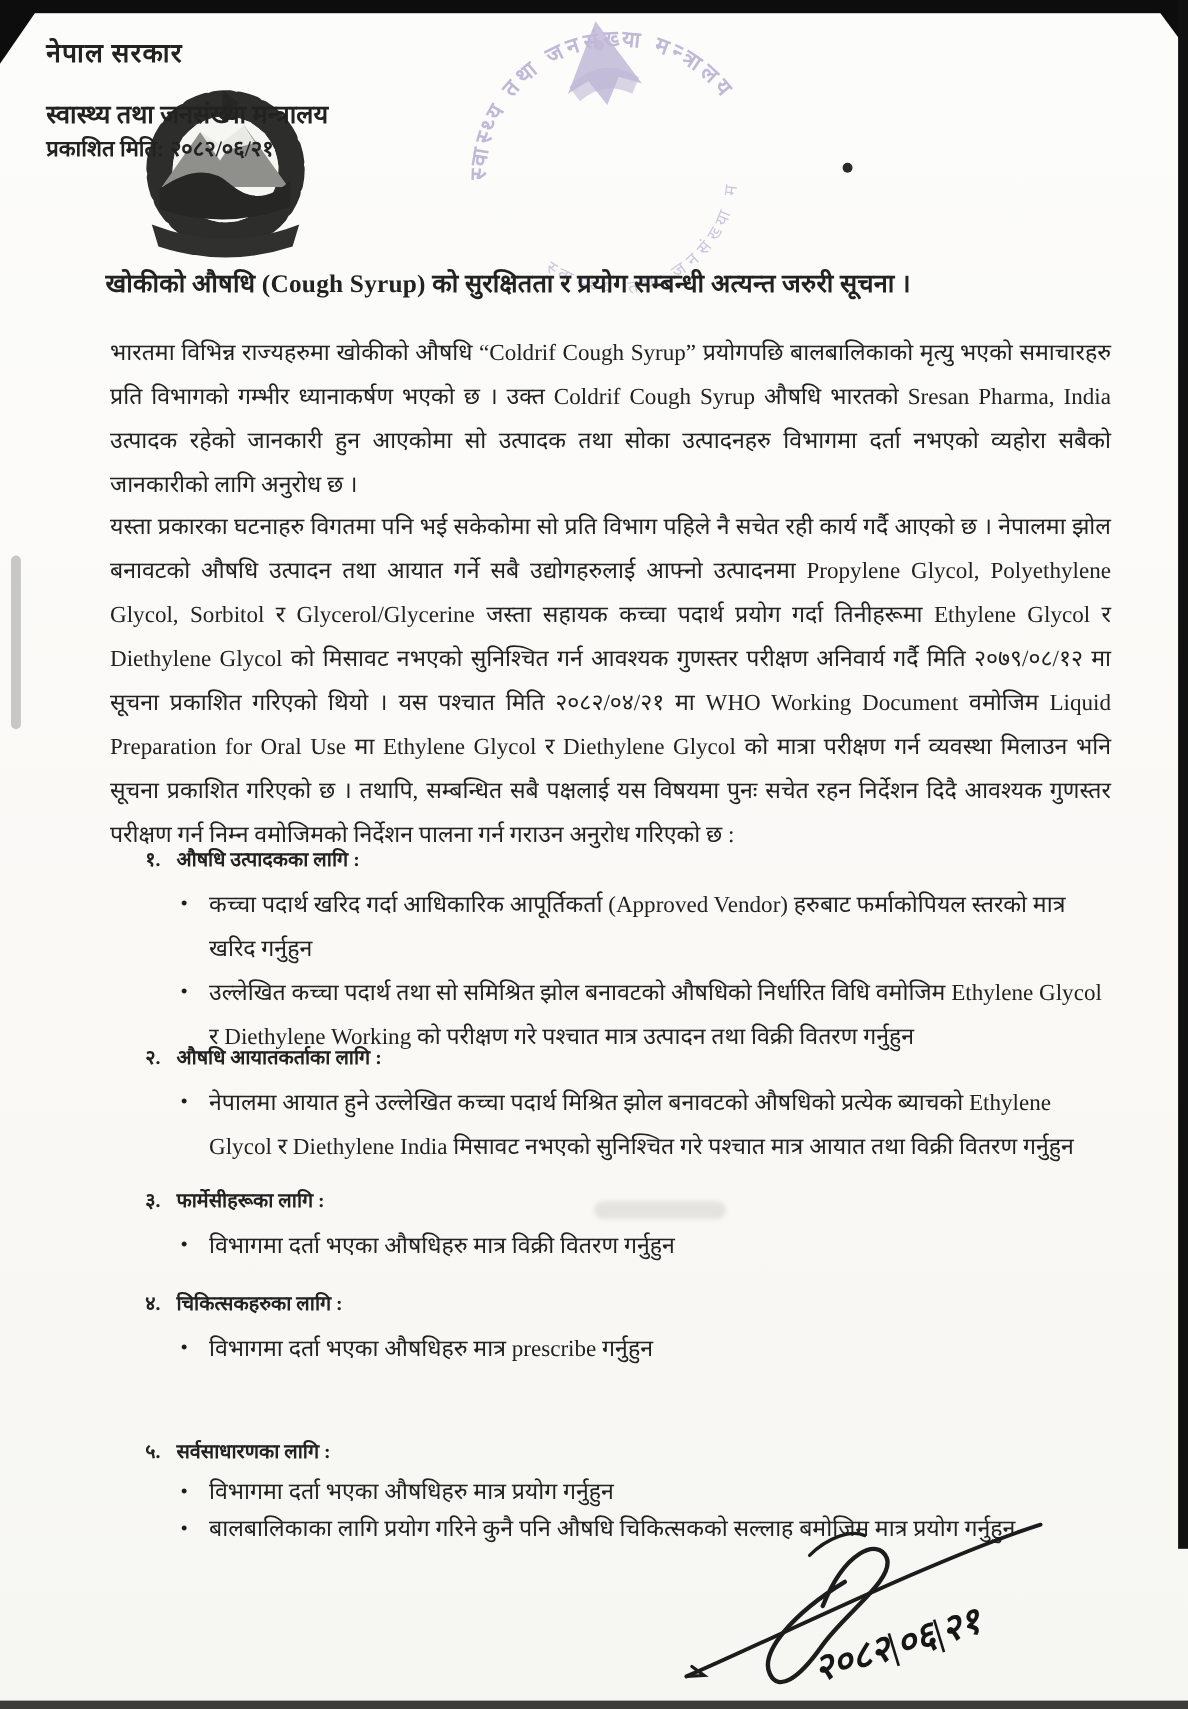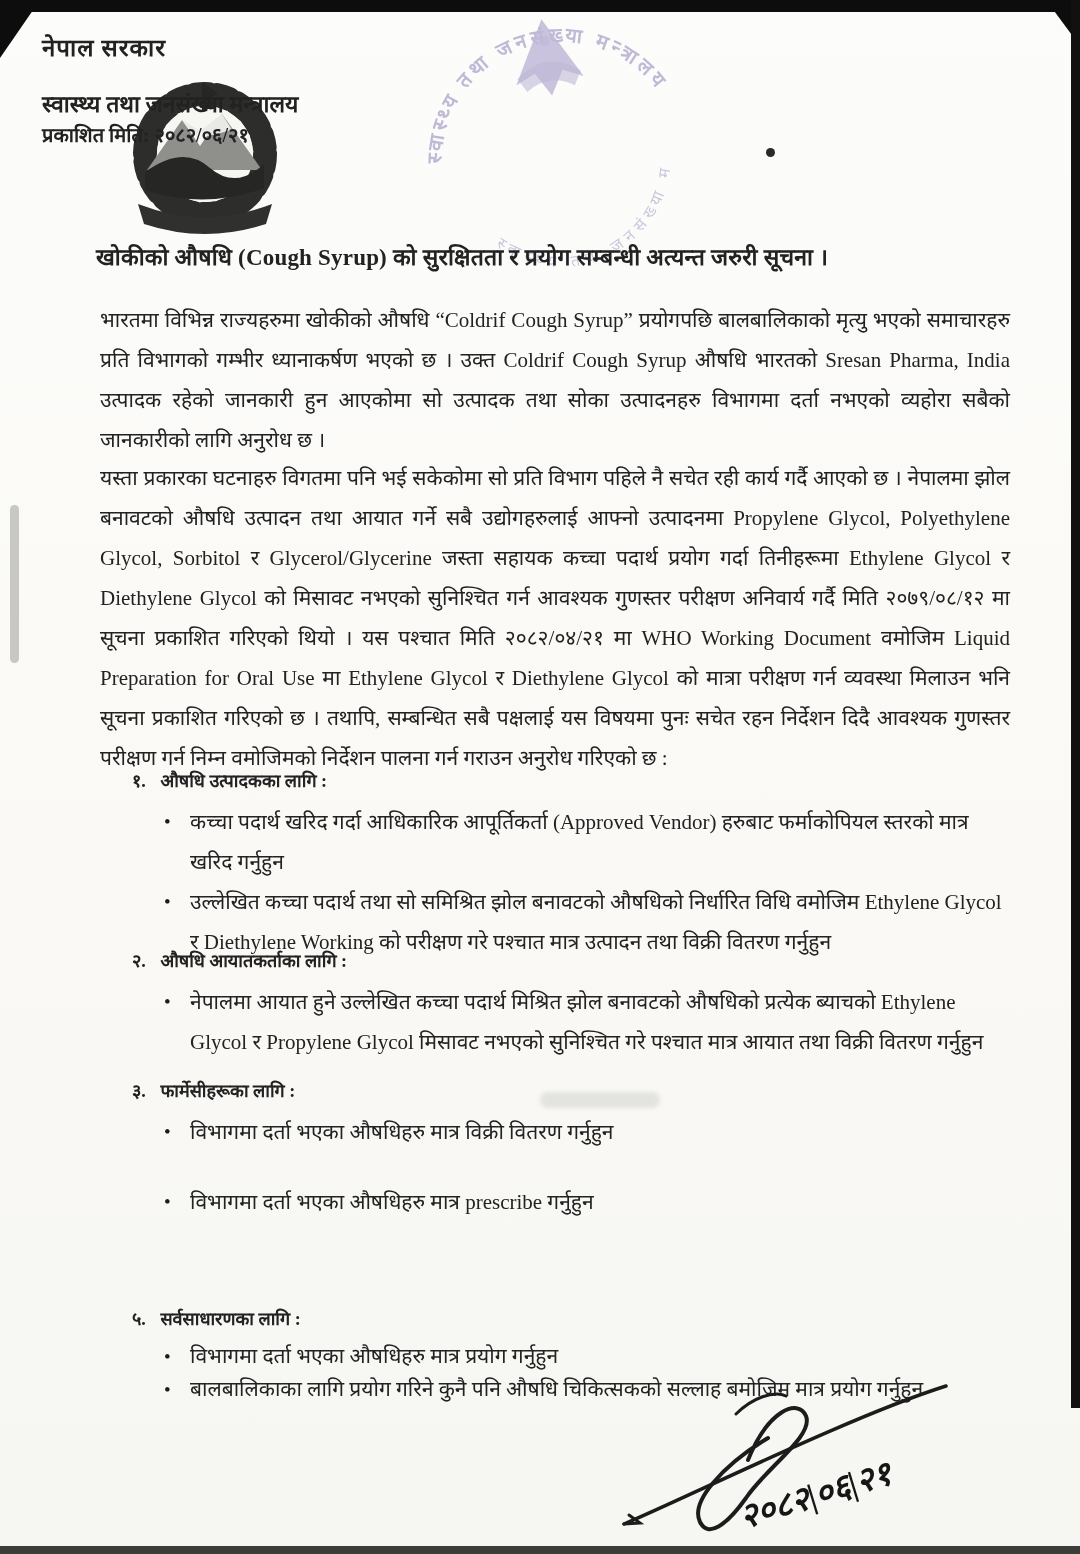--- a/index.html
+++ b/index.html
@@ -116,35 +116,39 @@
       <div class="bullet">उल्लेखित कच्चा पदार्थ तथा सो समिश्रित झोल बनावटको औषधिको निर्धारित विधि वमोजिम Ethylene Glycol र Diethylene Working को परीक्षण गरे पश्चात मात्र उत्पादन तथा विक्री वितरण गर्नुहुन</div>
     </div>
   </div>
 
   <div class="section sec2">
     <div class="sec-head">
       <span class="sec-num">२.</span>
       <span>औषधि आयातकर्ताका लागि :</span>
     </div>
     <div class="bullets">
-      <div class="bullet">नेपालमा आयात हुने उल्लेखित कच्चा पदार्थ मिश्रित झोल बनावटको औषधिको प्रत्येक ब्याचको Ethylene Glycol र Propylene Glycol मिसावट नभएको सुनिश्चित गरे पश्चात मात्र आयात तथा विक्री वितरण गर्नुहुन</div>
+      <div class="bullet">नेपालमा आयात हुने उल्लेखित कच्चा पदार्थ मिश्रित झोल बनावटको औषधिको प्रत्येक ब्याचको Ethylene Glycol र Diethylene India मिसावट नभएको सुनिश्चित गरे पश्चात मात्र आयात तथा विक्री वितरण गर्नुहुन</div>
     </div>
   </div>
 
   <div class="section sec3">
     <div class="sec-head">
       <span class="sec-num">३.</span>
       <span>फार्मेसीहरूका लागि :</span>
     </div>
     <div class="bullets">
       <div class="bullet">विभागमा दर्ता भएका औषधिहरु मात्र विक्री वितरण गर्नुहुन</div>
     </div>
   </div>
 
   <div class="section sec4">
+    <div class="sec-head">
+      <span class="sec-num">४.</span>
+      <span>चिकित्सकहरुका लागि :</span>
+    </div>
     <div class="bullets">
       <div class="bullet">विभागमा दर्ता भएका औषधिहरु मात्र prescribe गर्नुहुन</div>
     </div>
   </div>
 
   <div class="section sec5">
     <div class="sec-head">
       <span class="sec-num">५.</span>
       <span>सर्वसाधारणका लागि :</span>
     </div>

